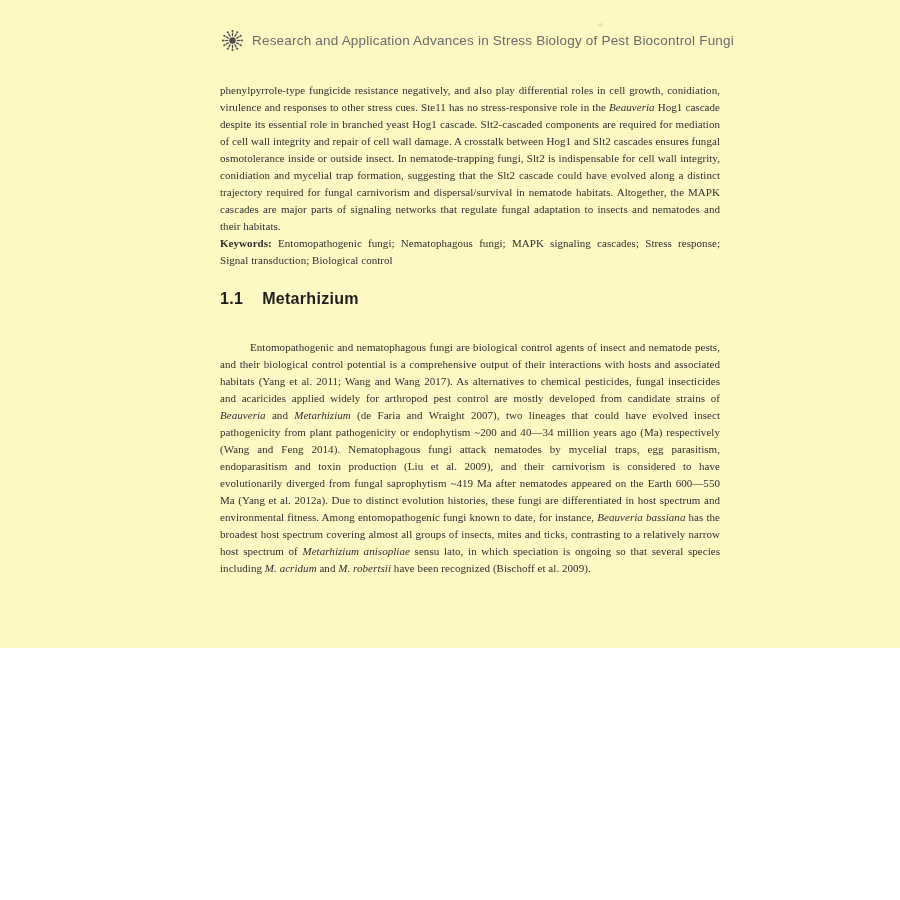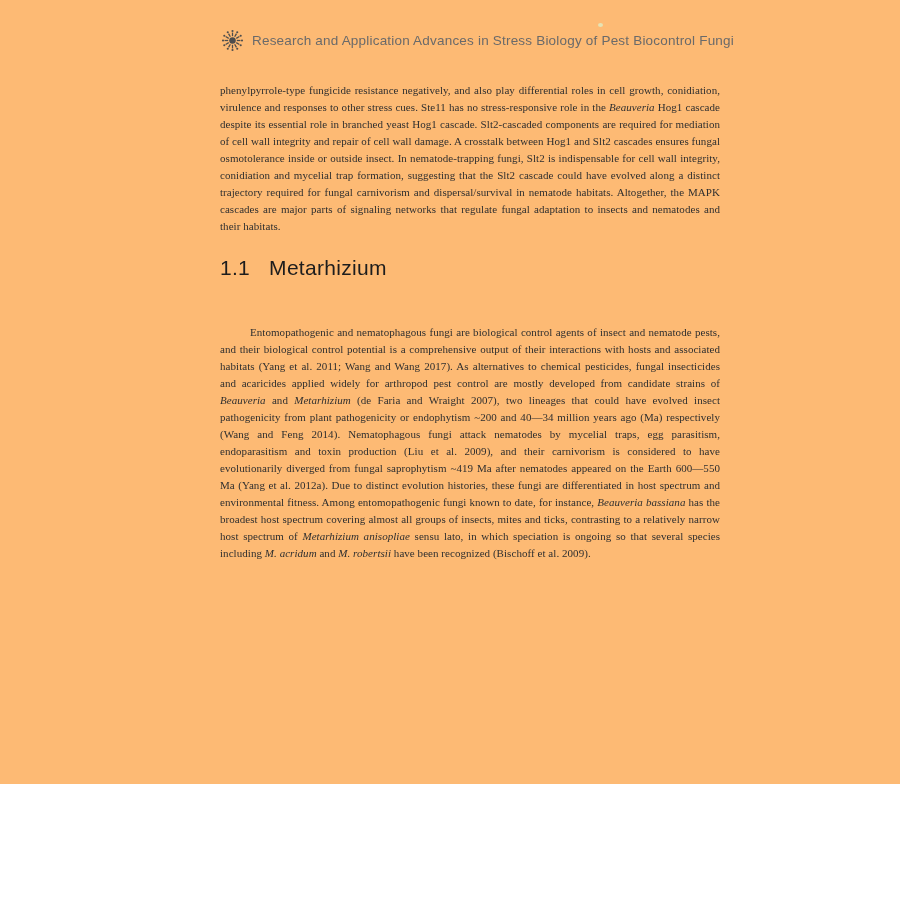--- a/index.html
+++ b/index.html
@@ -1,22 +1,22 @@
 <!DOCTYPE html>
 <html><head>
 <meta charset="utf-8">
 <style>
   * { margin: 0; padding: 0; box-sizing: border-box; }
   html, body { width: 900px; height: 900px; }
   body { background: #ffffff; }
   .page {
     position: relative;
     width: 900px;
-    height: 784px;
-    background: #fdba74;
+    height: 648px;
+    background: #fef9c3;
     font-family: "Liberation Serif", serif;
     color: #2f2f2f;
     overflow: hidden;
   }
   .running-header {
     position: absolute;
     left: 221px;
     top: 29px;
     display: flex;
     align-items: center;
@@ -46,24 +46,24 @@
   .para {
     font-size: 11px;
     line-height: 17px;
     text-align: justify;
     letter-spacing: 0.05px;
   }
   .para .it { font-style: italic; }
   .para .bold { font-weight: bold; }
   .section-heading {
     margin-top: 21px;
-    margin-bottom: 44px;
+    margin-bottom: 31px;
     font-family: "Liberation Sans", sans-serif;
-    font-weight: normal;
-    font-size: 21px;
+    font-weight: bold;
+    font-size: 16px;
     color: #1d1d1d;
     letter-spacing: 0.3px;
     display: flex;
   }
   .section-heading .num { margin-right: 19px; }
   .intro-para { text-indent: 30px; }
   .page-number {
     position: absolute;
     left: 220px;
     top: 845px;
@@ -111,20 +111,21 @@
         </g>
       </svg>
     </span>
     <span class="running-title">Research and Application Advances in Stress Biology of Pest Biocontrol Fungi</span>
   </div>
 
   <div class="speck"></div>
 
   <div class="content">
     <p class="para"><span>phenylpyrrole-type fungicide resistance negatively, and also play differential roles in cell growth, conidiation, virulence and responses to other stress cues. Ste11 has no stress-responsive role in the </span><span class="it">Beauveria</span><span> Hog1 cascade despite its essential role in branched yeast Hog1 cascade. Slt2-cascaded components are required for mediation of cell wall integrity and repair of cell wall damage. A crosstalk between Hog1 and Slt2 cascades ensures fungal osmotolerance inside or outside insect. In nematode-trapping fungi, Slt2 is indispensable for cell wall integrity, conidiation and mycelial trap formation, suggesting that the Slt2 cascade could have evolved along a distinct trajectory required for fungal carnivorism and dispersal/survival in nematode habitats. Altogether, the MAPK cascades are major parts of signaling networks that regulate fungal adaptation to insects and nematodes and their habitats.</span></p>
+    <p class="para"><span class="bold">Keywords:</span><span> Entomopathogenic fungi; Nematophagous fungi; MAPK signaling cascades; Stress response; Signal transduction; Biological control</span></p>
     <h2 class="section-heading">
       <span class="num">1.1</span>
       <span>Metarhizium</span>
     </h2>
     <p class="para intro-para"><span>Entomopathogenic and nematophagous fungi are biological control agents of insect and nematode pests, and their biological control potential is a comprehensive output of their interactions with hosts and associated habitats (Yang et al. 2011; Wang and Wang 2017). As alternatives to chemical pesticides, fungal insecticides and acaricides applied widely for arthropod pest control are mostly developed from candidate strains of </span><span class="it">Beauveria</span><span> and </span><span class="it">Metarhizium</span><span> (de Faria and Wraight 2007), two lineages that could have evolved insect pathogenicity from plant pathogenicity or endophytism ~200 and 40—34 million years ago (Ma) respectively (Wang and Feng 2014). Nematophagous fungi attack nematodes by mycelial traps, egg parasitism, endoparasitism and toxin production (Liu et al. 2009), and their carnivorism is considered to have evolutionarily diverged from fungal saprophytism ~419 Ma after nematodes appeared on the Earth 600—550 Ma (Yang et al. 2012a). Due to distinct evolution histories, these fungi are differentiated in host spectrum and environmental fitness. Among entomopathogenic fungi known to date, for instance, </span><span class="it">Beauveria bassiana</span><span> has the broadest host spectrum covering almost all groups of insects, mites and ticks, contrasting to a relatively narrow host spectrum of </span><span class="it">Metarhizium anisopliae</span><span> sensu lato, in which speciation is ongoing so that several species including </span><span class="it">M. acridum</span><span> and </span><span class="it">M. robertsii</span><span> have been recognized (Bischoff et al. 2009).</span></p>
   </div>
 
   <div class="page-number">2</div>
 
 </div>

